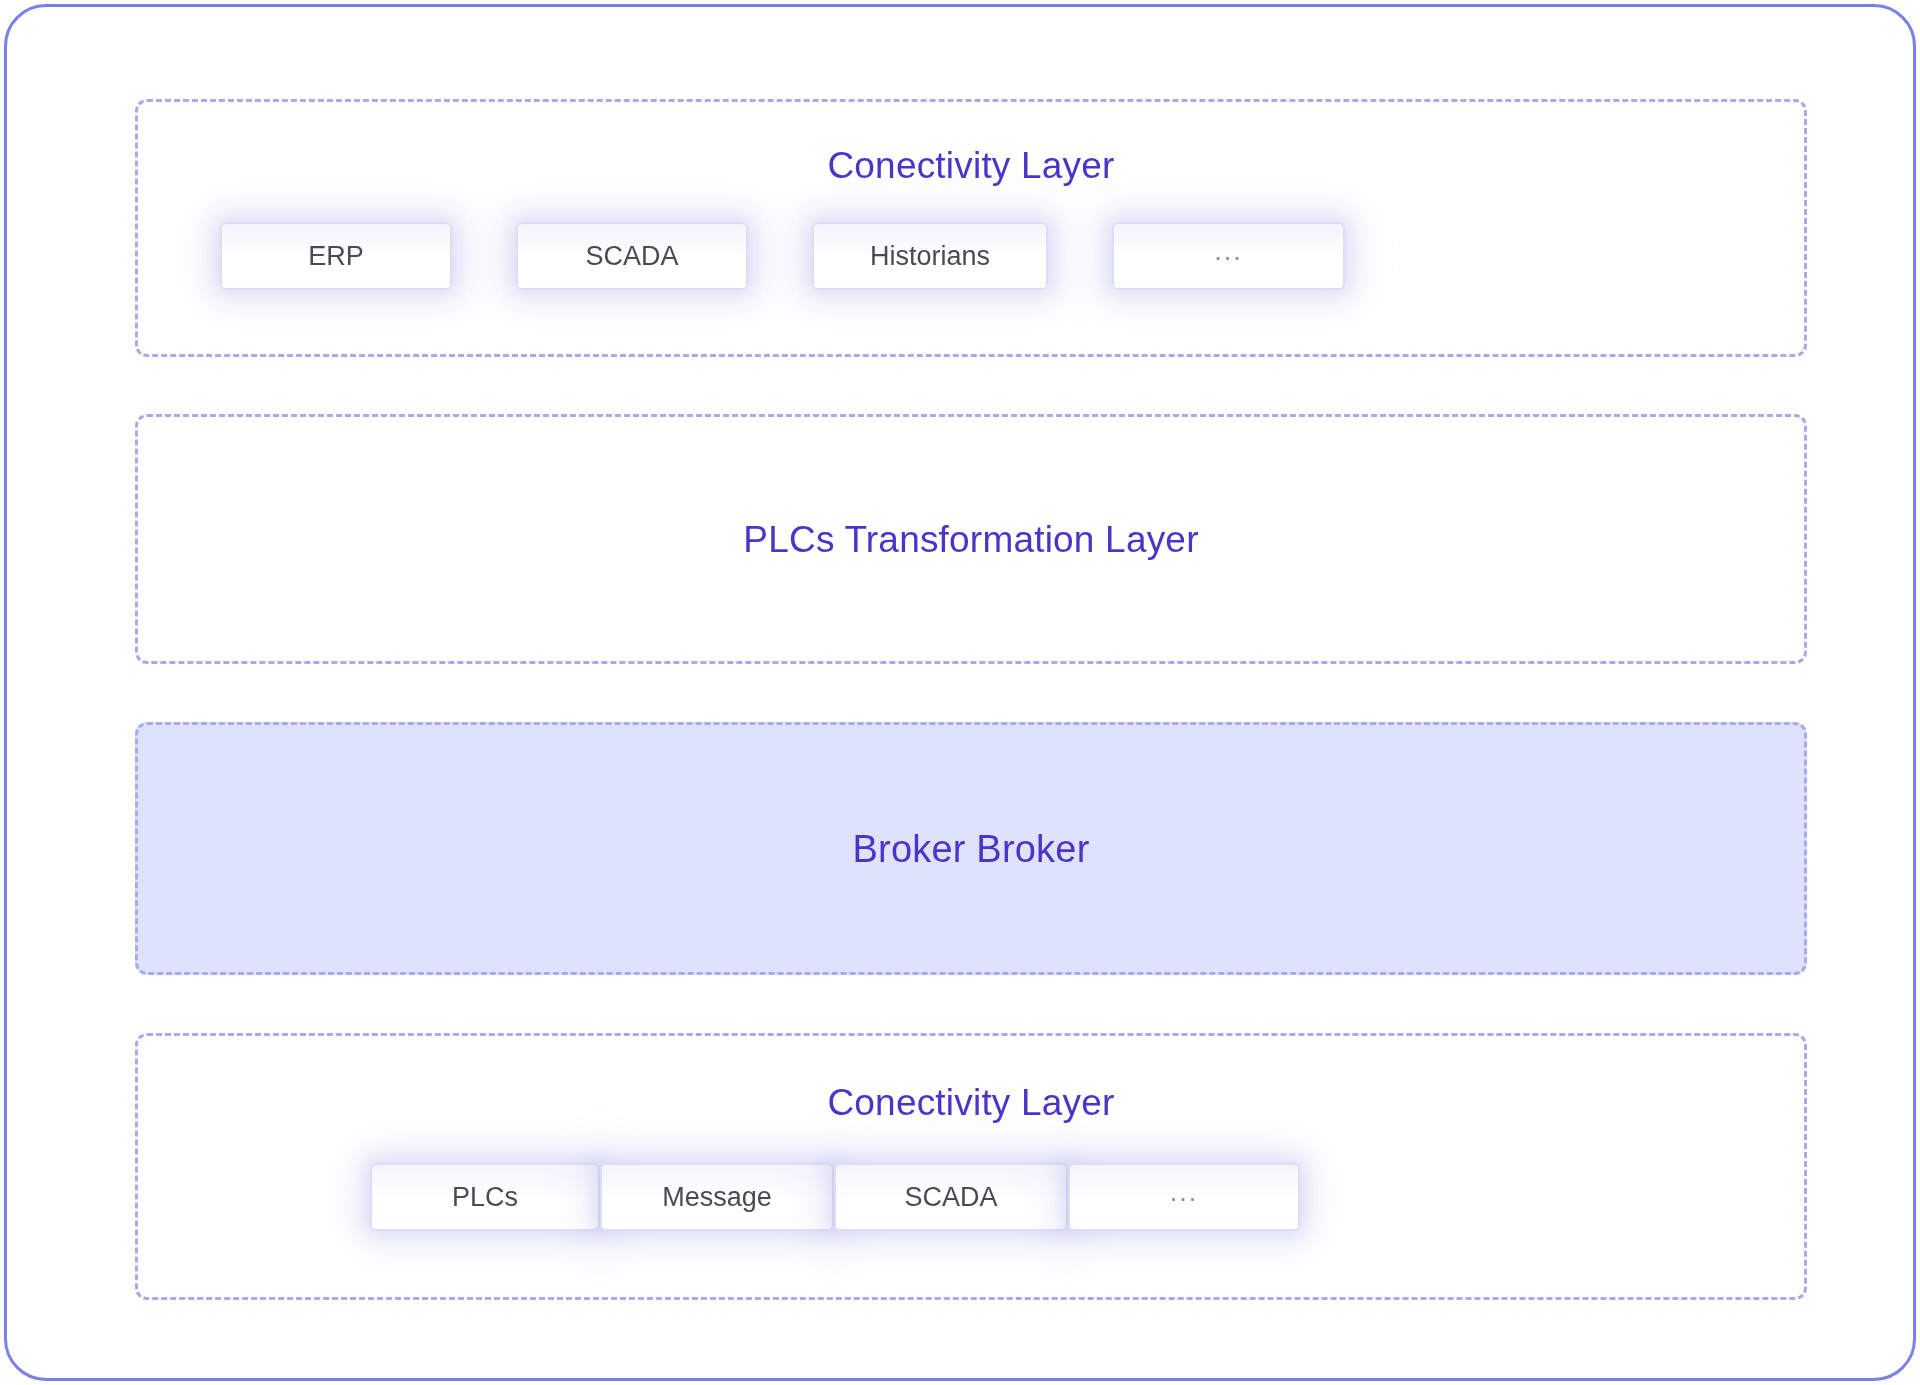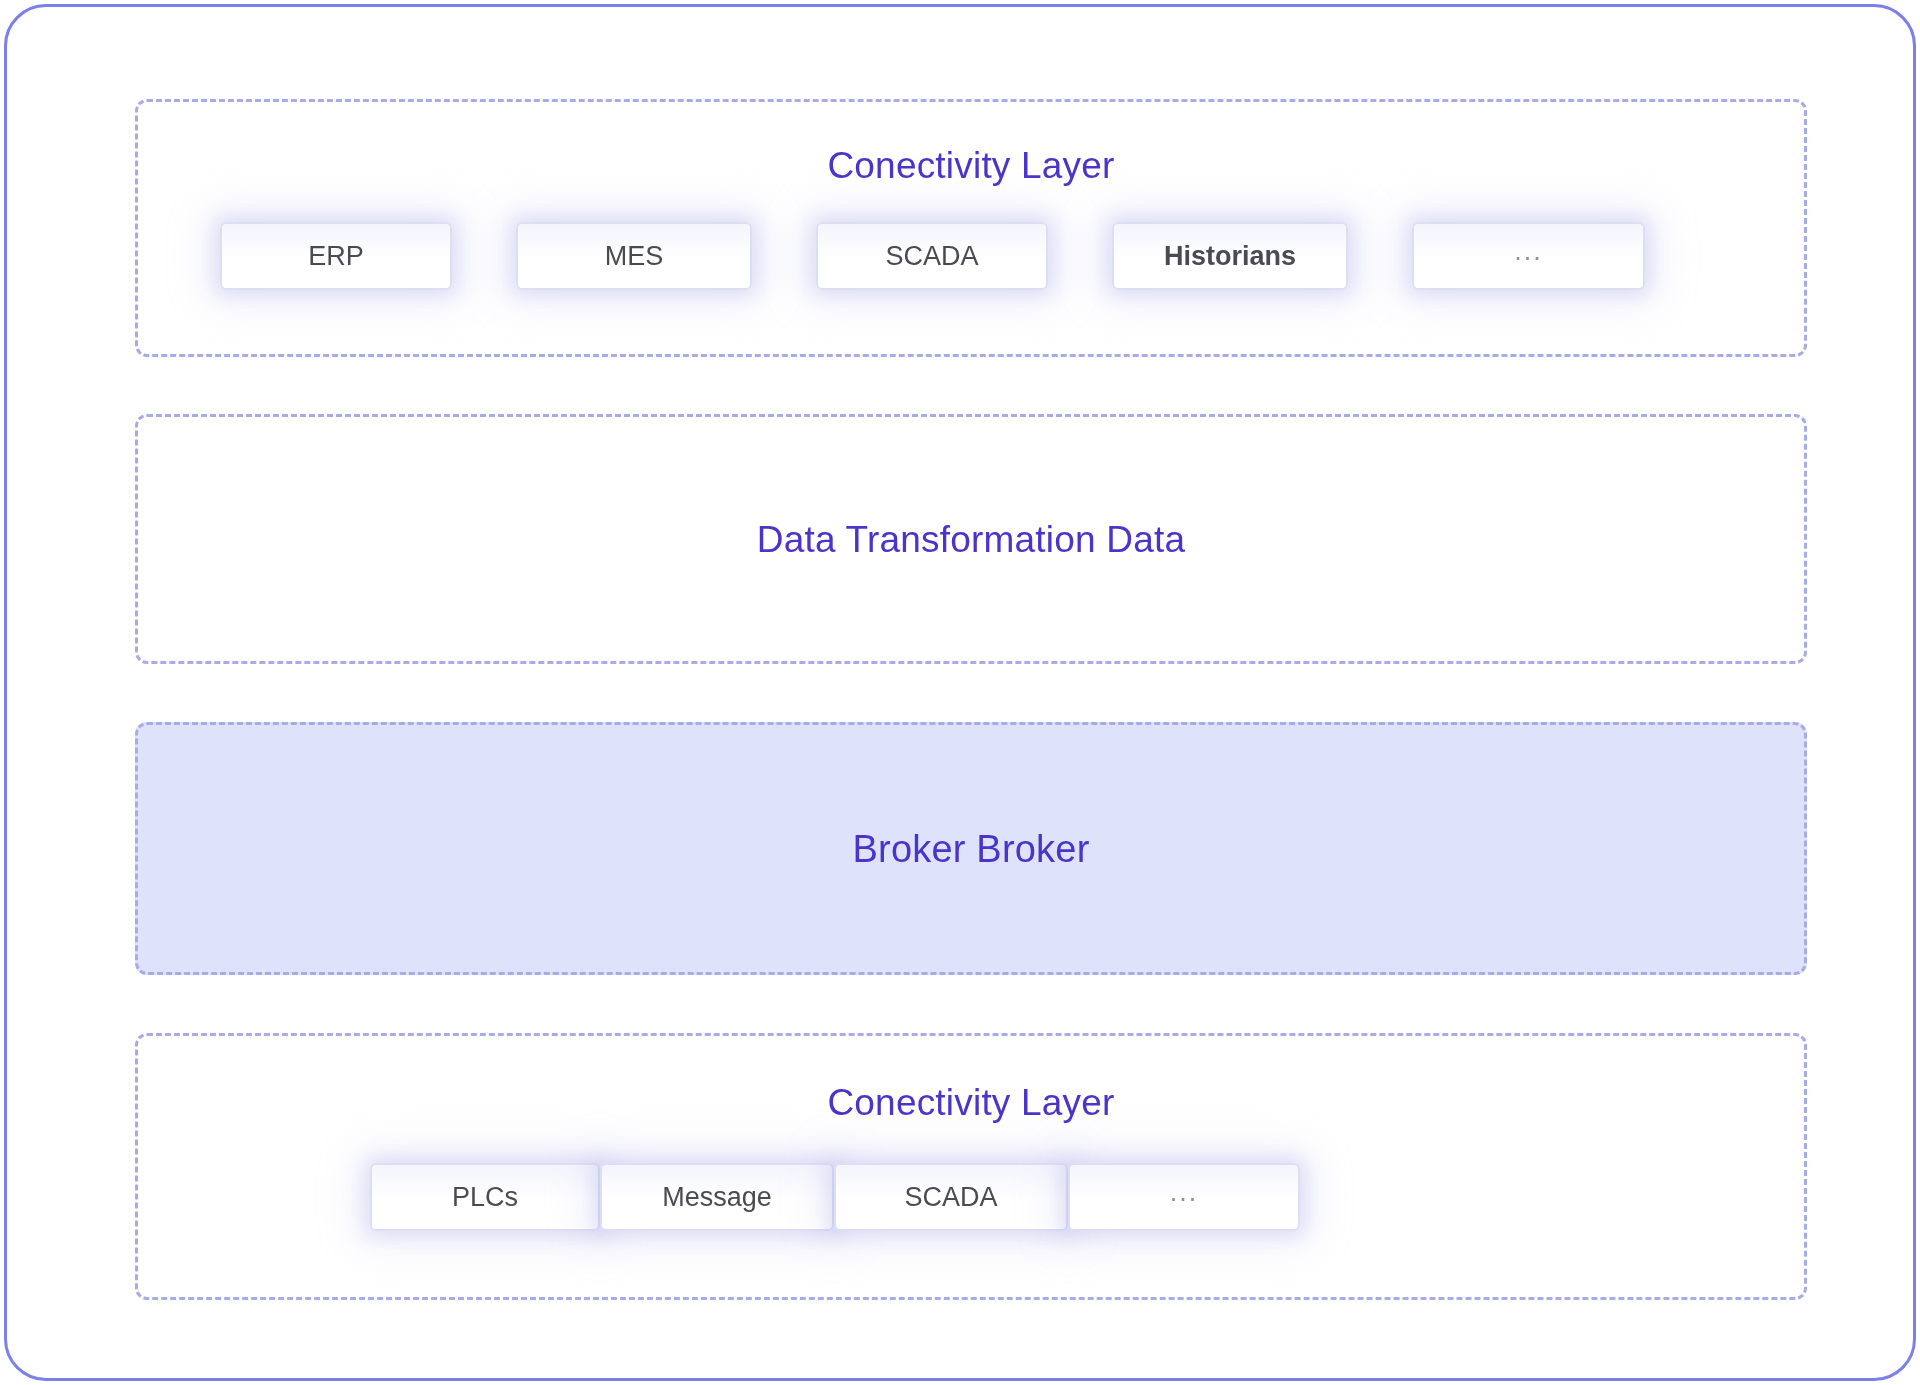--- a/index.html
+++ b/index.html
@@ -129,21 +129,21 @@
     justify-content: center;
     color: #4a4a52;
     font-size: 27px;
     font-weight: 400;
     white-space: nowrap;
   }
 
   .node-box.w-erp       { width: 232px; }
   .node-box.w-mes       { width: 236px; }
   .node-box.w-scada     { width: 232px; }
-  .node-box.w-historians{ width: 236px; font-weight: bold; }
+  .node-box.w-historians{ width: 236px; }
   .node-box.w-dots      { width: 233px; }
 
   .node-box.w-plcs      { width: 230px; }
   .node-box.w-sensors   { width: 234px; }
   .node-box.w-scada2    { width: 234px; }
   .node-box.w-dots2     { width: 232px; }
 
   .node-box.dots-label {
     color: #8f8f9c;
     letter-spacing: 2px;
@@ -156,37 +156,34 @@
 <div id="diagram-root">
   <div class="outer-frame">
     <div class="layers-stack">
 
       <section class="layer-panel panel-connectivity-top">
         <h2 class="panel-title">Conectivity Layer</h2>
         <div class="node-row row-top">
           <div class="node-box w-erp">
             <span>ERP</span>
           </div>
-          <div class="node-box w-mes">
-            <span>MES</span>
-          </div>
           <div class="node-box w-scada">
             <span>SCADA</span>
           </div>
           <div class="node-box w-historians">
             <span>Historians</span>
           </div>
           <div class="node-box w-dots dots-label">
             <span>...</span>
           </div>
         </div>
       </section>
 
       <section class="layer-panel panel-transformation">
-        <h2 class="panel-title">Data Transformation Data</h2>
+        <h2 class="panel-title">PLCs Transformation Layer</h2>
       </section>
 
       <section class="layer-panel panel-broker filled">
         <h2 class="panel-title broker-title">Broker Broker</h2>
       </section>
 
       <section class="layer-panel panel-connectivity-bottom">
         <h2 class="panel-title">Conectivity Layer</h2>
         <div class="node-row row-bottom">
           <div class="node-box w-plcs">

